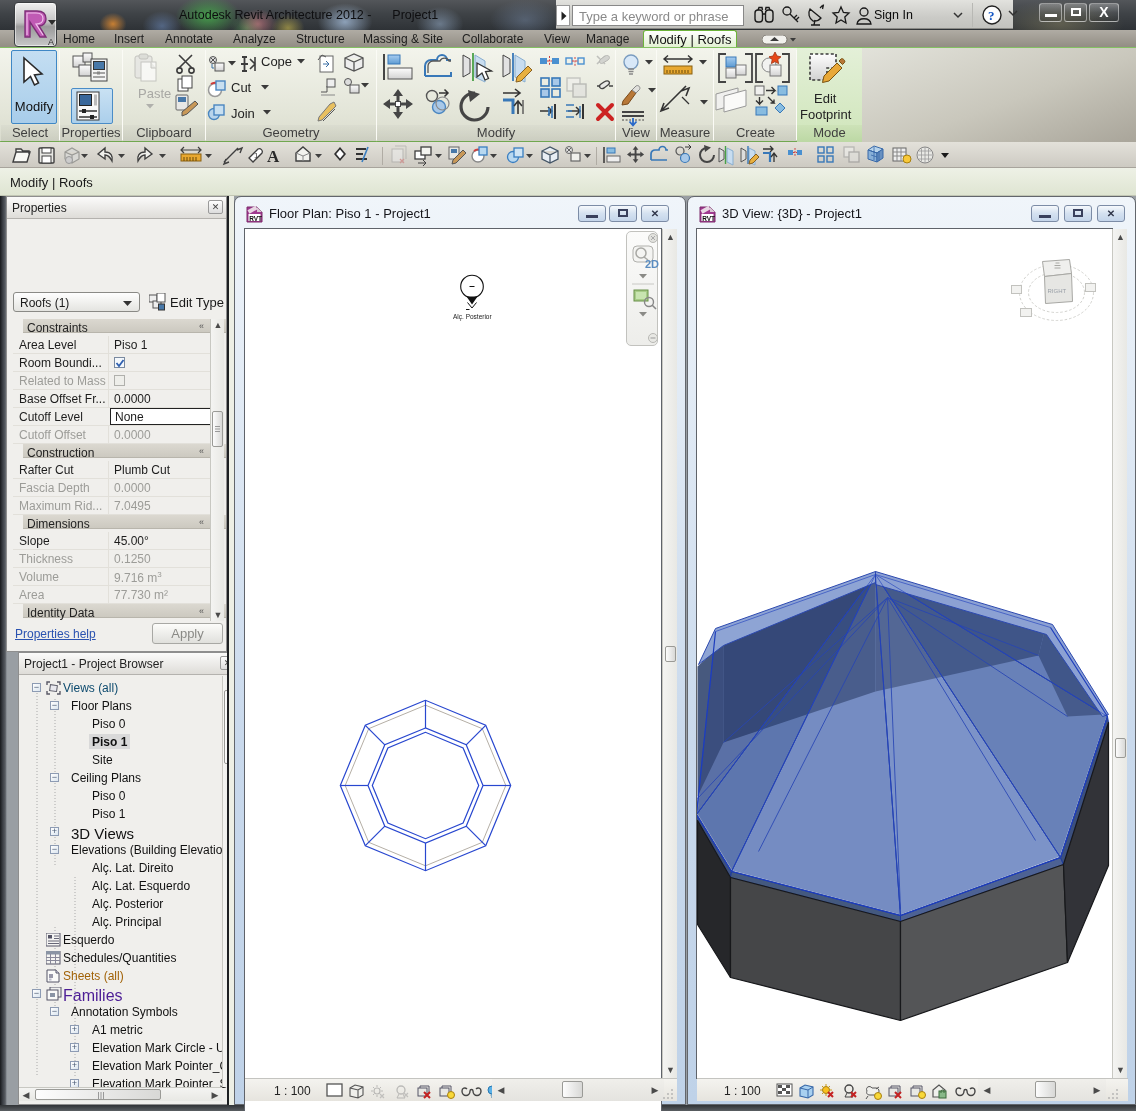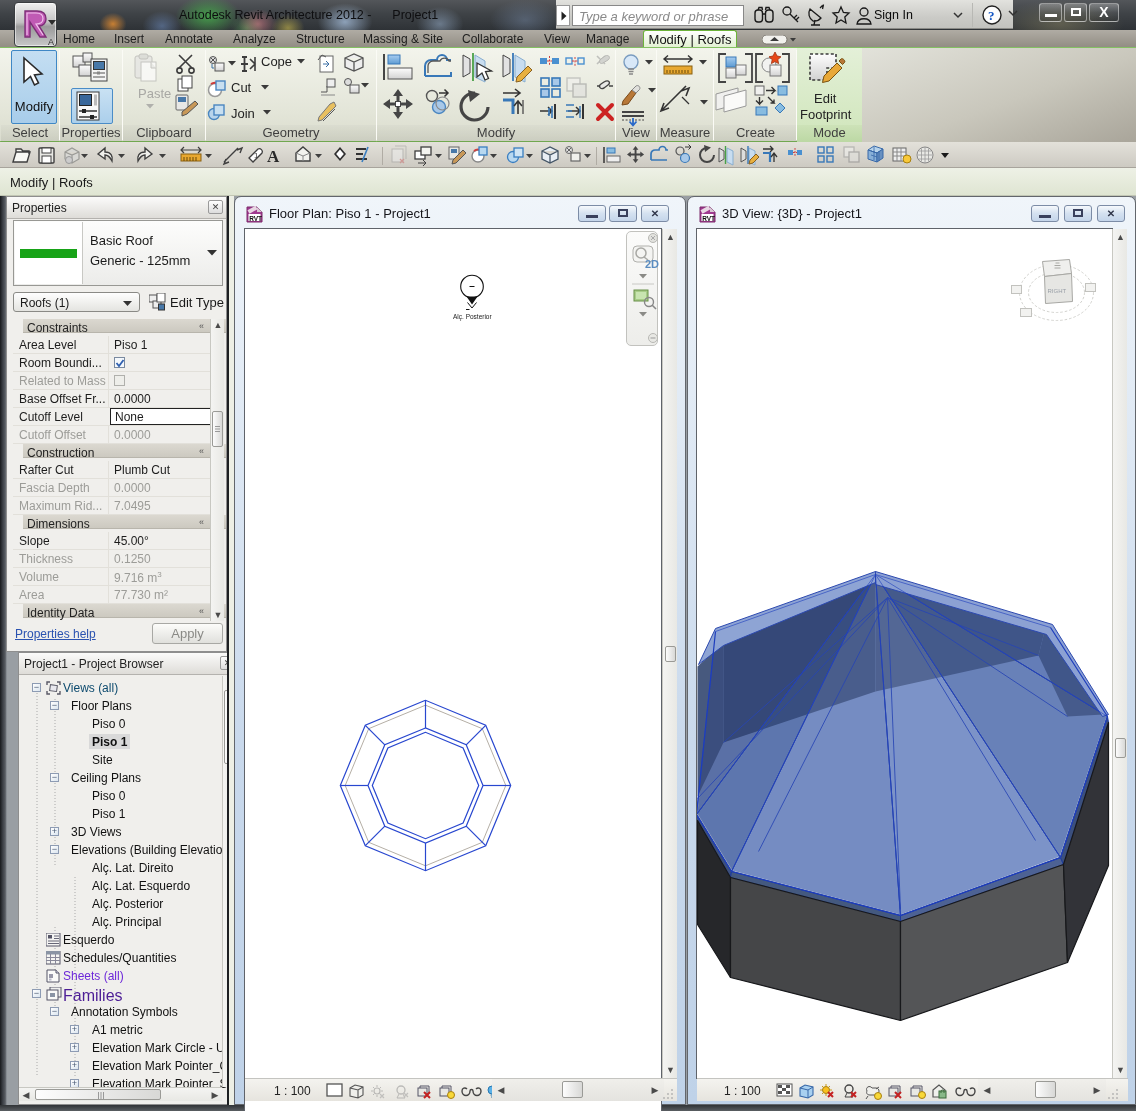--- a/index.html
+++ b/index.html
@@ -16,21 +16,21 @@
  radial-gradient(30px 22px at 440px 24px,rgba(160,185,215,.5),rgba(160,185,215,0) 78%),
  radial-gradient(45px 26px at 525px 20px,rgba(120,140,170,.45),rgba(120,140,170,0) 78%),
  radial-gradient(70px 26px at 880px 18px,rgba(120,105,85,.5),rgba(120,105,85,0) 80%),
  radial-gradient(80px 30px at 1060px 24px,rgba(130,125,95,.55),rgba(130,125,95,0) 80%),
  linear-gradient(180deg,#53565a 0%,#3f4347 45%,#2e3236 100%)}
 #apbtn{position:absolute;left:14px;top:2px;width:43px;height:45px;border-radius:4px;border:1px solid #3a3d40;
  background:linear-gradient(180deg,#f0f0f0,#c2c2c2 45%,#9a9a9a 55%,#c8c8c8);box-shadow:inset 0 0 0 1px rgba(255,255,255,.55);z-index:60}
 #ttext{position:absolute;left:179px;top:8px;font-size:12.5px;color:#0e0e10;width:360px;white-space:nowrap}
 #searchwrap{position:absolute;left:556px;top:5px;height:21px}
 #searchbox{position:absolute;left:16px;top:0;width:172px;height:21px;background:#fff;border:1px solid #888;
- font-style:italic;color:#8a8a8a;font-size:13px;padding:3px 0 0 6px}
+ color:#8a8a8a;font-size:13px;padding:3px 0 0 6px}
 #signin{position:absolute;left:874px;top:8px;font-size:12.5px;color:#0a0a0a}
 #winbtns{position:absolute;left:1039px;top:3px;width:90px;height:20px}
 .wb{position:absolute;top:0;width:36px;height:19px;border:1px solid rgba(255,255,255,.45);border-radius:3px;
  background:linear-gradient(180deg,rgba(255,255,255,.28),rgba(255,255,255,.06) 50%,rgba(0,0,0,.12));text-align:center;
  color:#fff;font-size:13px;font-weight:bold;line-height:17px}
 
 #tabrow{position:absolute;left:0;top:30px;width:1136px;height:17px;background:linear-gradient(180deg,#b0aca4,#928d84)}
 .tab{position:absolute;top:0;height:17px;font-size:12px;color:#1d1d1d;padding-top:2px}
 #activetab{position:absolute;left:643px;top:30px;width:94px;height:17px;background:linear-gradient(180deg,#fff,#e2f0d2);
  border:1px solid #6db33a;border-bottom:none;border-radius:3px 3px 0 0;text-align:center;font-size:13px;color:#111;padding-top:1px}
@@ -623,29 +623,20 @@
       <span>Modify | Roofs</span>
     </div>
 
 <div id="main">
 <div id="leftedge"></div>
 <div id="botedge"></div>
 
 <div class="panel" style="left:6px;top:0;width:221px;height:456px">
  <div class="ptitle">Properties</div>
         <div class="pclose">✕</div>
- <div class="abs" style="left:6px;top:23px;width:210px;height:66px;background:linear-gradient(180deg,#fdfdfc,#ececea);border:1px solid #989894">
-   <div class="abs" style="left:1px;top:1px;width:68px;height:62px;background:#fff;border-right:1px solid #c8c8c4">
-     <div class="abs" style="left:5px;top:27px;width:57px;height:9px;background:#17a317"></div>
-   </div>
-   <div class="abs" style="left:76px;top:12px;font-size:13px;color:#1a1a1a">Basic Roof<br><span style="display:inline-block;margin-top:5px">Generic - 125mm</span></div>
-   <svg class="abs" style="right:4px;top:27px" width="12" height="9">
-            <path d="M1 2 l5 5.5 l5 -5.5 z" fill="#333"></path>
-          </svg>
- </div>
  <div class="abs" style="left:6px;top:95px;width:127px;height:20px;border:1px solid #8a8a86;border-radius:3px;background:linear-gradient(180deg,#fefefe,#e4e4e0);font-size:12px;color:#1a1a1a;padding:3px 0 0 6px">Roofs (1)
    <svg class="abs" style="right:6px;top:7px" width="10" height="8">
             <path d="M0 1 l4.5 5 l4.5 -5 z" fill="#333"></path>
           </svg></div>
  <svg class="abs" style="left:142px;top:96px" width="17" height="18">
           <rect x="0" y="2" width="8" height="7" fill="#eee" stroke="#555"></rect>
           <rect x="4" y="8" width="8" height="7" fill="#eee" stroke="#555"></rect>
           <rect x="8" y="0" width="8" height="9" fill="#fff" stroke="#555"></rect>
           <rect x="9.5" y="11" width="6" height="6" fill="#4878a8" stroke="#333"></rect>
         </svg>
@@ -749,21 +740,21 @@
         <div class="abs" style="left:52px;top:46px;font-size:12px;color:#111;white-space:nowrap">Floor Plans</div>
 <div class="abs" style="left:73px;top:64px;font-size:12px;color:#111;white-space:nowrap">Piso 0</div>
 <div class="abs" style="left:70px;top:81px;width:41px;height:15px;background:#d9d9d9"></div>
         <div class="abs" style="left:73px;top:82px;font-size:12px;font-weight:bold;color:#111">Piso 1</div>
 <div class="abs" style="left:73px;top:100px;font-size:12px;color:#111;white-space:nowrap">Site</div>
 <span class="texp" style="left:31px;top:120px">−</span>
         <div class="abs" style="left:52px;top:118px;font-size:12px;color:#111;white-space:nowrap">Ceiling Plans</div>
 <div class="abs" style="left:73px;top:136px;font-size:12px;color:#111;white-space:nowrap">Piso 0</div>
 <div class="abs" style="left:73px;top:154px;font-size:12px;color:#111;white-space:nowrap">Piso 1</div>
 <span class="texp" style="left:31px;top:174px">+</span>
-        <div class="abs" style="left:52px;top:172px;font-size:12px;color:#111;white-space:nowrap">3D Views</div>
+        <div class="abs" style="left:52px;top:172px;font-size:15px;color:#111;white-space:nowrap">3D Views</div>
 <span class="texp" style="left:31px;top:192px">−</span>
         <div class="abs" style="left:52px;top:190px;font-size:12px;color:#111;white-space:nowrap">Elevations (Building Elevatio</div>
 <div class="abs" style="left:73px;top:208px;font-size:12px;color:#111;white-space:nowrap">Alç. Lat. Direito</div>
 <div class="abs" style="left:73px;top:226px;font-size:12px;color:#111;white-space:nowrap">Alç. Lat. Esquerdo</div>
 <div class="abs" style="left:73px;top:244px;font-size:12px;color:#111;white-space:nowrap">Alç. Posterior</div>
 <div class="abs" style="left:73px;top:262px;font-size:12px;color:#111;white-space:nowrap">Alç. Principal</div>
 <svg class="abs" style="left:27px;top:280px" width="15" height="14">
           <rect x="0" y="0" width="14" height="13" fill="#f4f4f2" stroke="#556"></rect>
           <rect x="2" y="2" width="4" height="3.5" fill="#556"></rect>
           <path d="M8 3 h5 M8 5.5 h5 M2 8 h11 M2 10.5 h11" stroke="#667" stroke-width="1.2"></path>
@@ -774,21 +765,21 @@
           <rect x="0" y="0" width="14" height="3.5" fill="#8a94a4"></rect>
           <path d="M0 6.5 h14 M0 9.5 h14 M4.5 3 v10 M9.5 3 v10" stroke="#889" stroke-width="1"></path>
         </svg>
         <div class="abs" style="left:44px;top:298px;font-size:12px;color:#111;white-space:nowrap">Schedules/Quantities</div>
 <svg class="abs" style="left:27px;top:316px" width="15" height="14">
           <path d="M1 1 h9 l3 3 v9 H1 Z" fill="#fbfbfa" stroke="#556"></path>
           <path d="M10 1 v3 h3" fill="#dde" stroke="#556"></path>
           <rect x="3" y="5" width="4" height="4" fill="#99a"></rect>
           <rect x="3" y="9.5" width="2.5" height="2" fill="#bbc"></rect>
         </svg>
-        <div class="abs" style="left:44px;top:316px;font-size:12px;color:#6d28d9;white-space:nowrap">Sheets (all)</div>
+        <div class="abs" style="left:44px;top:316px;font-size:12px;color:#a16207;white-space:nowrap">Sheets (all)</div>
 <span class="texp" style="left:13px;top:336px">−</span>
         <svg class="abs" style="left:27px;top:334px" width="16" height="14">
           <rect x="4" y="0" width="11" height="10" fill="#f0f0ee" stroke="#556"></rect>
           <rect x="1" y="3" width="11" height="10" fill="#fafaf8" stroke="#556"></rect>
           <path d="M4 6 h5 v4 h-5 Z" fill="#8a94a4"></path>
         </svg>
         <div class="abs" style="left:44px;top:334px;font-size:16px;color:#4c1d95;white-space:nowrap">Families</div>
 <span class="texp" style="left:31px;top:354px">−</span>
         <div class="abs" style="left:52px;top:352px;font-size:12px;color:#111;white-space:nowrap">Annotation Symbols</div>
 <span class="texp" style="left:51px;top:372px">+</span>

